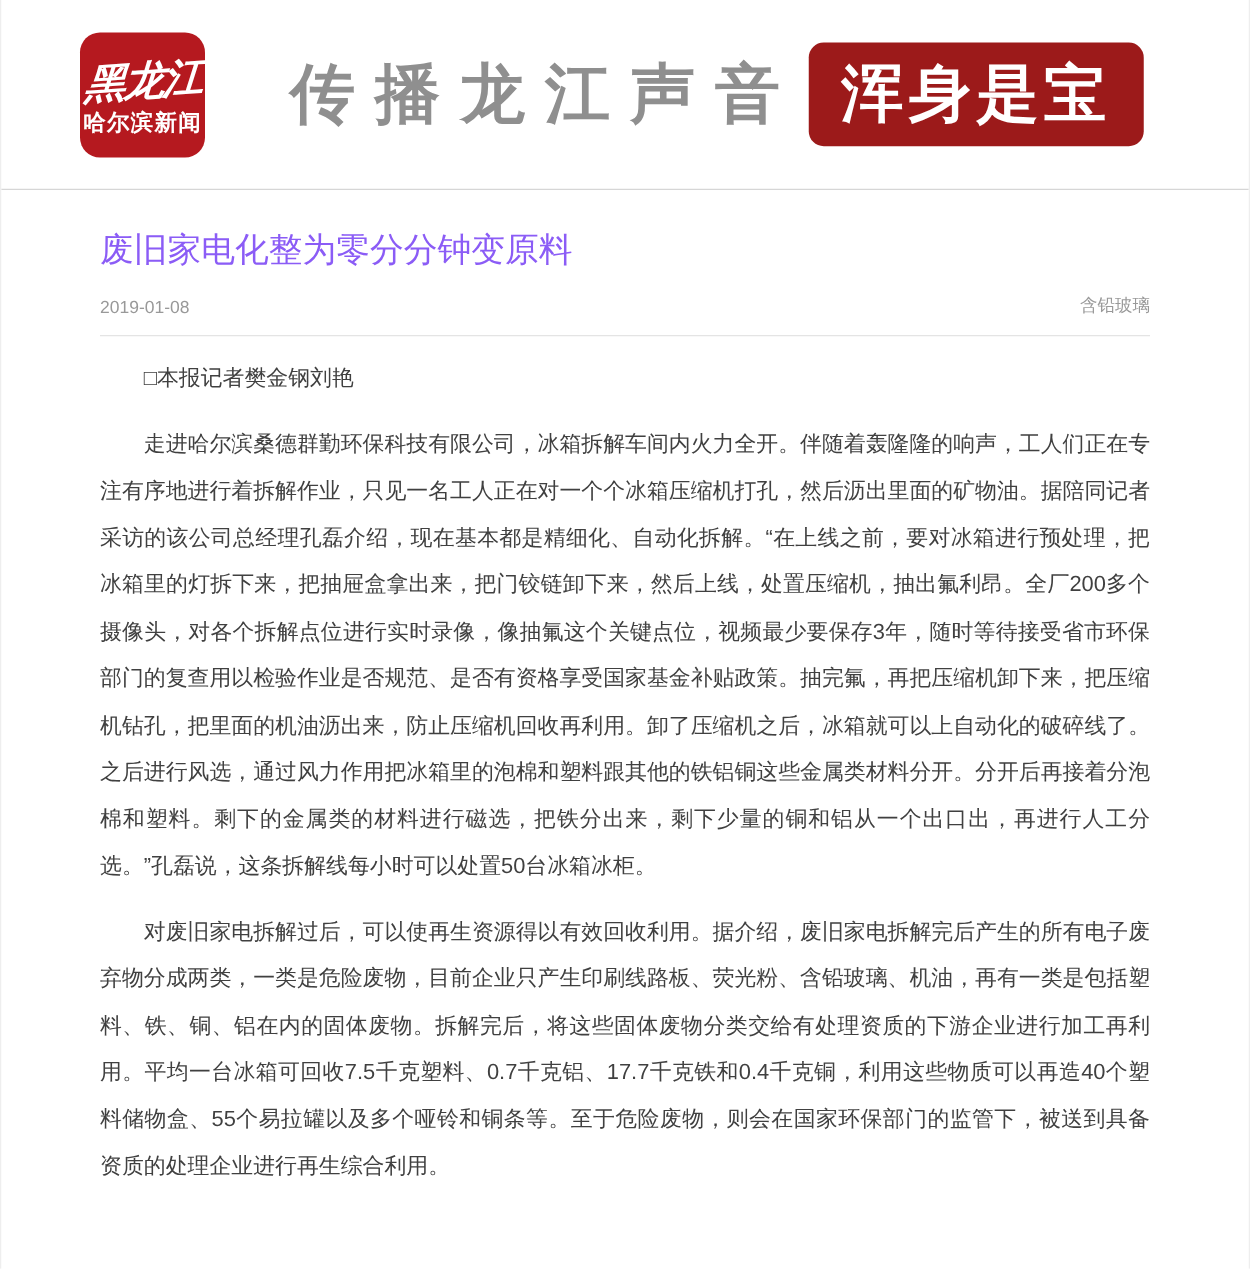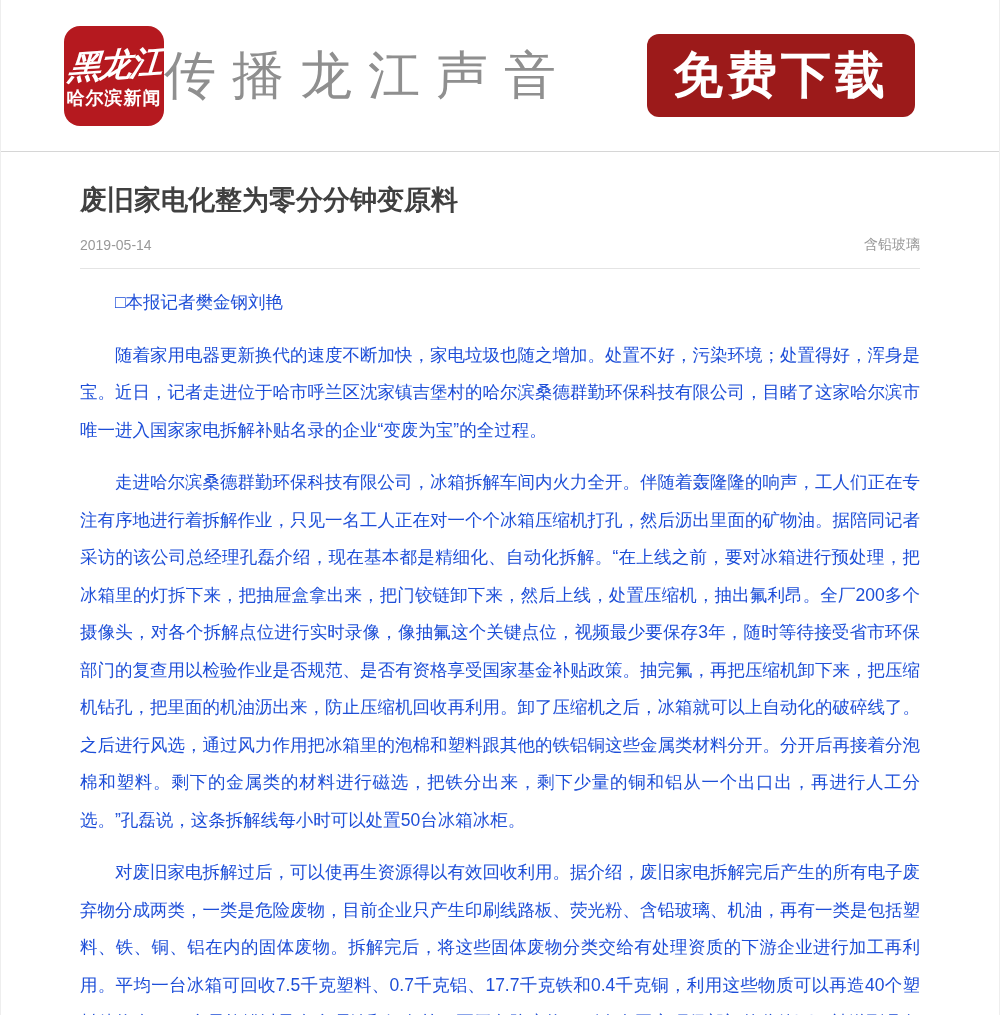--- a/index.html
+++ b/index.html
@@ -21,71 +21,70 @@
     display:flex; flex-direction:column; justify-content:center; align-items:center;
     box-sizing:border-box; padding-top:4px;
   }
   .logo-line1 {
     font-family:"DejaVu Serif",serif; font-style:italic; font-weight:bold;
     font-size:33px; line-height:40px; transform:skewX(-8deg) rotate(-4deg);
     letter-spacing:-2px; white-space:nowrap;
   }
   .logo-line2 { font-size:18px; line-height:26px; letter-spacing:1px; font-weight:bold; }
   .slogan {
-    color:#8f8f8f;
+    margin-left:68px; color:#8f8f8f;
     font-family:"DejaVu Serif","Liberation Serif",serif;
-    font-size:52px; letter-spacing:16px; white-space:nowrap; font-weight:normal;
+    font-size:52px; letter-spacing:16px; white-space:nowrap; font-weight:bold;
   }
   .download-btn {
     margin-left:auto; background:#9c1a1a; color:#fff;
     font-size:50px; font-weight:bold; letter-spacing:4px;
     padding:8px 26px; border-radius:12px; border:none; cursor:pointer;
     font-family:"Liberation Sans","DejaVu Sans",sans-serif; white-space:nowrap;
   }
   
   .article { width:840px; margin:0 auto; }
   .article-title {
     margin:32px 0 0 0; font-size:27px; line-height:32px;
-    font-weight:bold; color:#404040;
+    font-weight:normal; color:#8b5cf6;
   }
   .meta-row {
     display:flex; justify-content:space-between; align-items:center;
     margin-top:20px; padding-bottom:14px; border-bottom:1px solid #e4e4e4;
     font-size:14px; color:#999;
   }
   .body-text { margin-top:6px; }
   .body-text p {
     margin:15px 0; text-indent:2em; text-align:justify;
-    font-size:17.5px; line-height:37.5px; color:#1d4ed8;
+    font-size:17.5px; line-height:37.5px; color:#404040;
   }
 </style>
 </head>
 <body>
 
 <div class="page">
 
   <div class="header">
     <div class="logo" style="background: rgb(181, 25, 31);">
       <span class="logo-line1">黑龙江</span>
       <span class="logo-line2">哈尔滨新闻</span>
     </div>
     <div class="slogan" style="color: rgb(143, 143, 143);">传播龙江声音</div>
-    <button class="download-btn" style="background: rgb(156, 26, 26);">免费下载</button>
+    <button class="download-btn" style="background: rgb(156, 26, 26);">浑身是宝</button>
   </div>
 
   <div class="article">
     <h1 class="article-title">废旧家电化整为零分分钟变原料</h1>
 
     <div class="meta-row">
-      <span>2019-05-14</span>
+      <span>2019-01-08</span>
       <span>含铅玻璃</span>
     </div>
 
     <div class="body-text">
       <p>□本报记者樊金钢刘艳</p>
-      <p>随着家用电器更新换代的速度不断加快，家电垃圾也随之增加。处置不好，污染环境；处置得好，浑身是宝。近日，记者走进位于哈市呼兰区沈家镇吉堡村的哈尔滨桑德群勤环保科技有限公司，目睹了这家哈尔滨市唯一进入国家家电拆解补贴名录的企业“变废为宝”的全过程。</p>
       <p>走进哈尔滨桑德群勤环保科技有限公司，冰箱拆解车间内火力全开。伴随着轰隆隆的响声，工人们正在专注有序地进行着拆解作业，只见一名工人正在对一个个冰箱压缩机打孔，然后沥出里面的矿物油。据陪同记者采访的该公司总经理孔磊介绍，现在基本都是精细化、自动化拆解。“在上线之前，要对冰箱进行预处理，把冰箱里的灯拆下来，把抽屉盒拿出来，把门铰链卸下来，然后上线，处置压缩机，抽出氟利昂。全厂200多个摄像头，对各个拆解点位进行实时录像，像抽氟这个关键点位，视频最少要保存3年，随时等待接受省市环保部门的复查用以检验作业是否规范、是否有资格享受国家基金补贴政策。抽完氟，再把压缩机卸下来，把压缩机钻孔，把里面的机油沥出来，防止压缩机回收再利用。卸了压缩机之后，冰箱就可以上自动化的破碎线了。之后进行风选，通过风力作用把冰箱里的泡棉和塑料跟其他的铁铝铜这些金属类材料分开。分开后再接着分泡棉和塑料。剩下的金属类的材料进行磁选，把铁分出来，剩下少量的铜和铝从一个出口出，再进行人工分选。”孔磊说，这条拆解线每小时可以处置50台冰箱冰柜。</p>
       <p>对废旧家电拆解过后，可以使再生资源得以有效回收利用。据介绍，废旧家电拆解完后产生的所有电子废弃物分成两类，一类是危险废物，目前企业只产生印刷线路板、荧光粉、含铅玻璃、机油，再有一类是包括塑料、铁、铜、铝在内的固体废物。拆解完后，将这些固体废物分类交给有处理资质的下游企业进行加工再利用。平均一台冰箱可回收7.5千克塑料、0.7千克铝、17.7千克铁和0.4千克铜，利用这些物质可以再造40个塑料储物盒、55个易拉罐以及多个哑铃和铜条等。至于危险废物，则会在国家环保部门的监管下，被送到具备资质的处理企业进行再生综合利用。</p>
 
     </div>
   </div>
 
 </div>
 
 </body></html>

